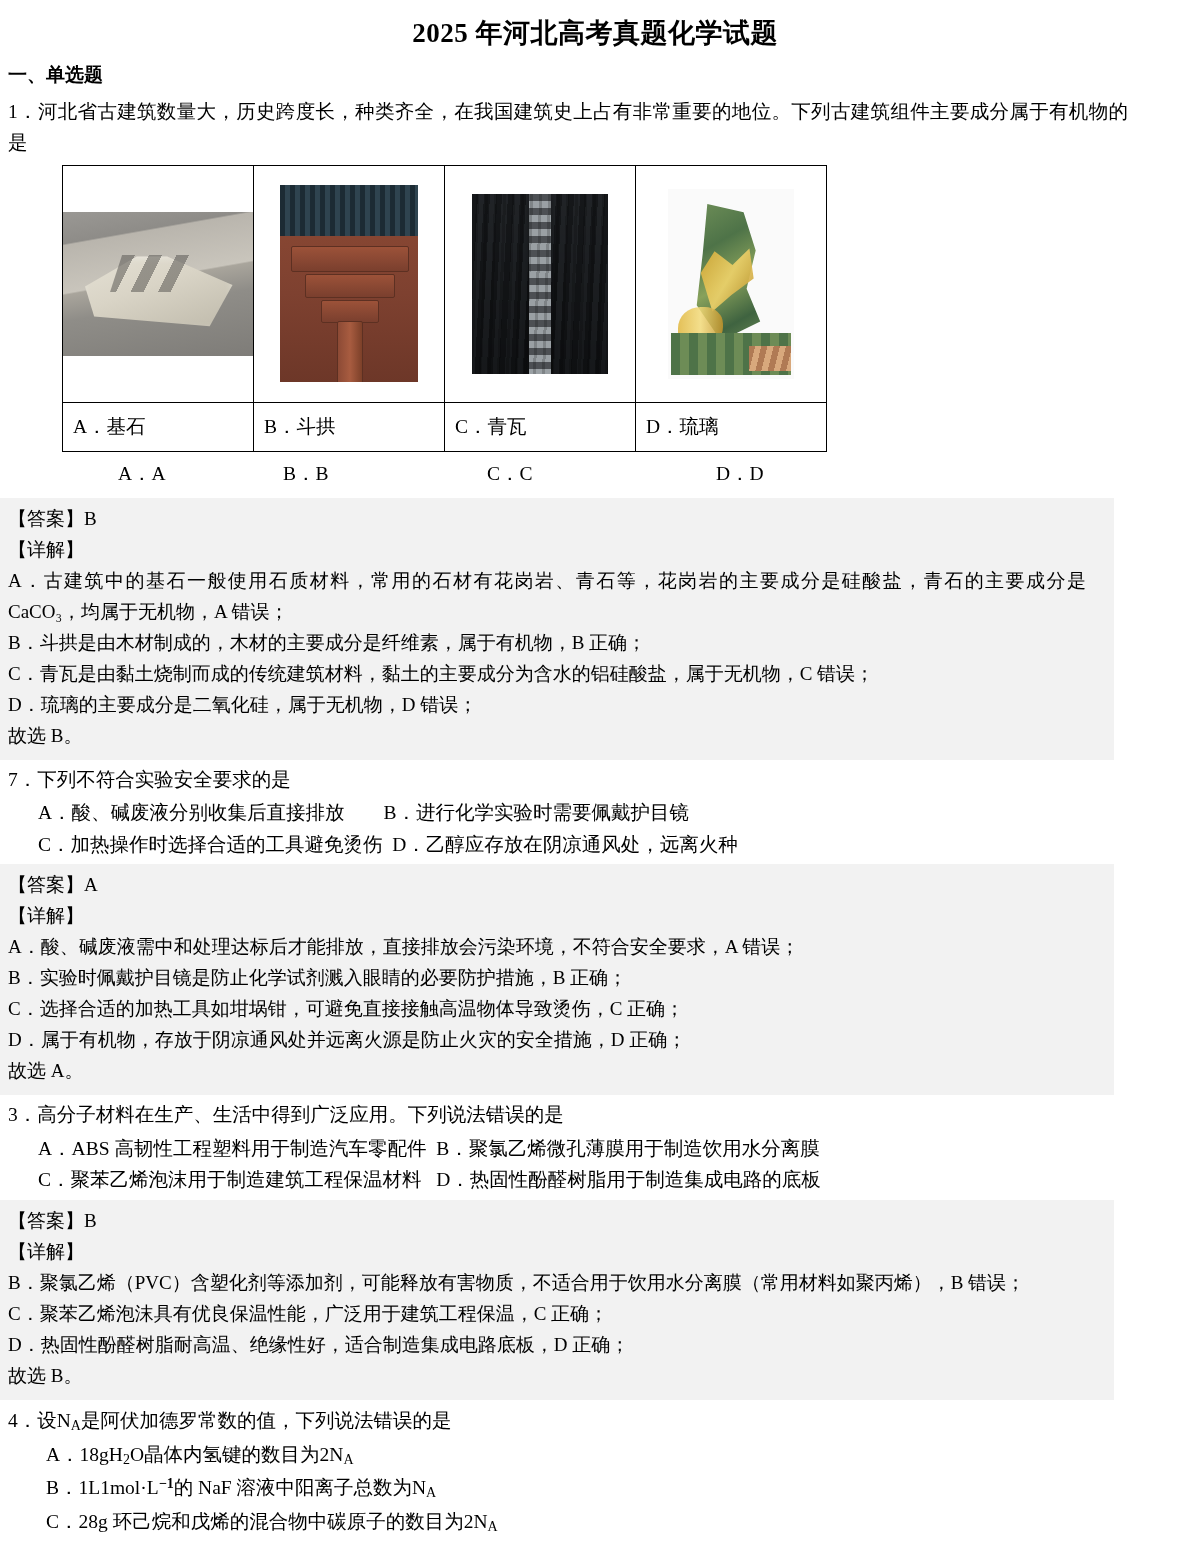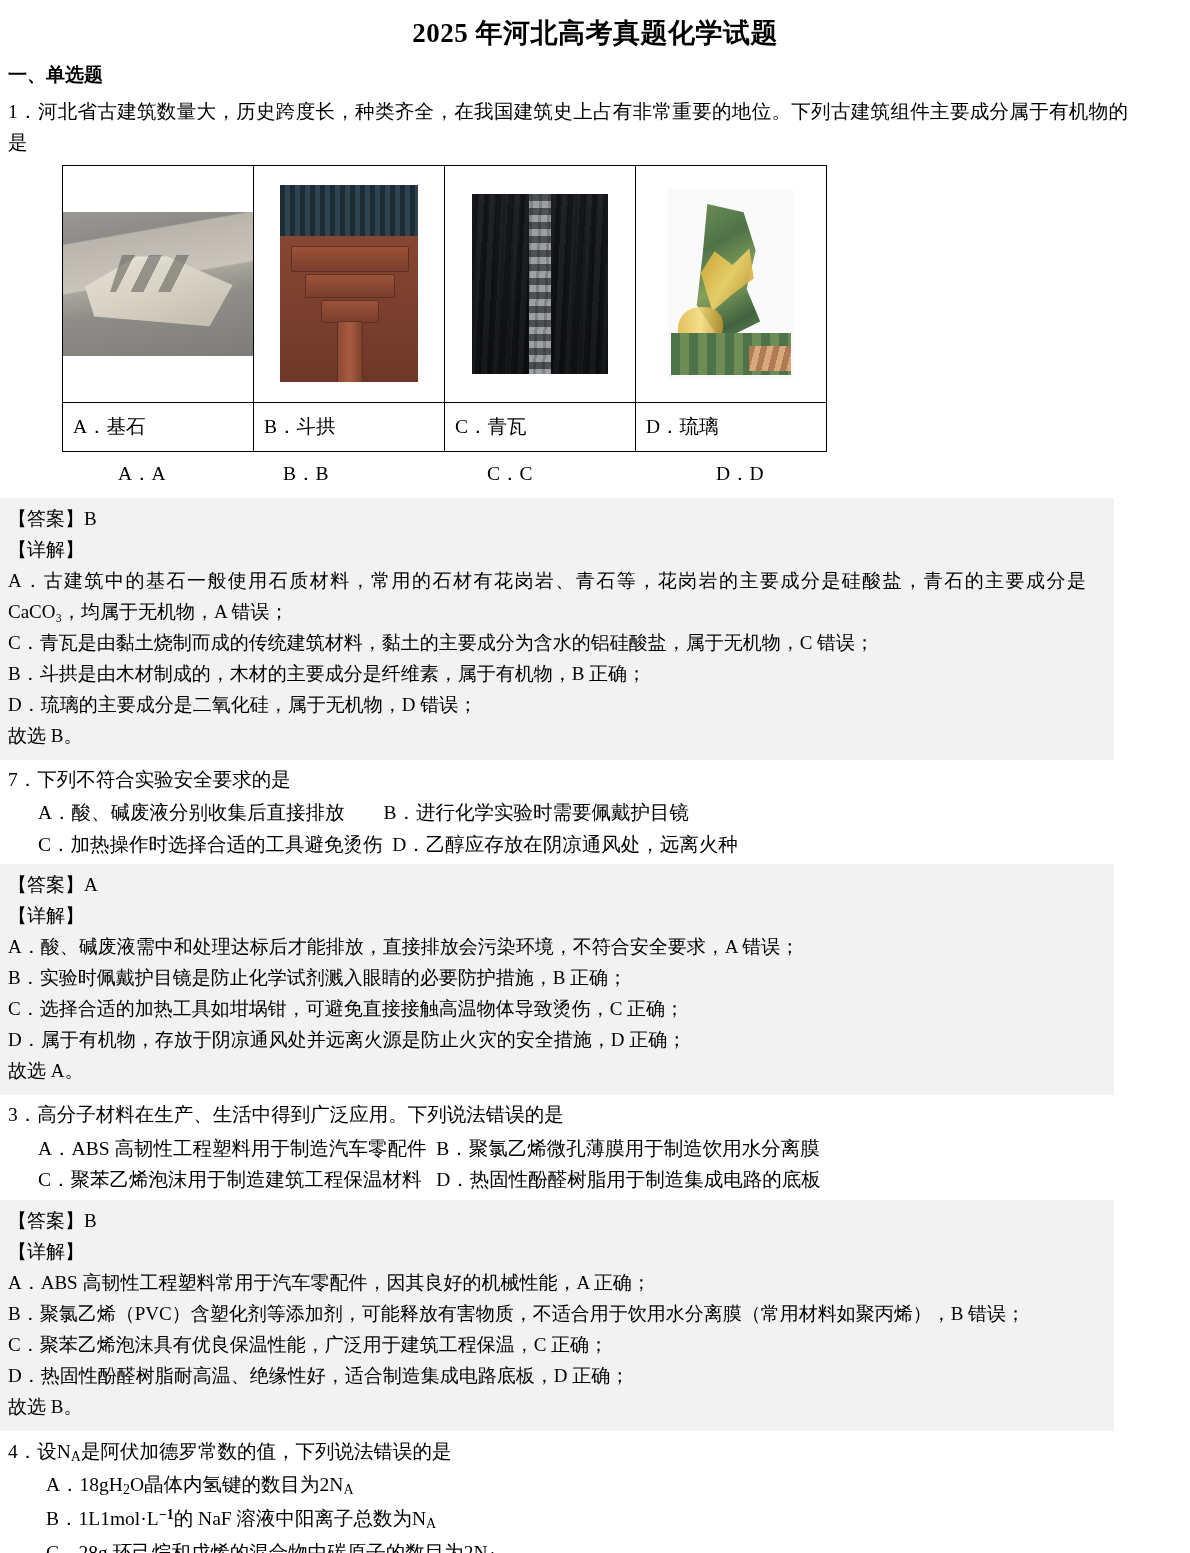--- a/index.html
+++ b/index.html
@@ -282,22 +282,22 @@
     <span style="position:absolute;left:118px;font-size:19.5px;">A．A</span>
     <span style="position:absolute;left:283px;font-size:19.5px;">B．B</span>
     <span style="position:absolute;left:487px;font-size:19.5px;">C．C</span>
     <span style="position:absolute;left:716px;font-size:19.5px;">D．D</span>
   </div>
 
   <div class="explain">
     <p class="tag">【答案】B</p>
     <p class="tag">【详解】</p>
     <p class="line">A．古建筑中的基石一般使用石质材料，常用的石材有花岗岩、青石等，花岗岩的主要成分是硅酸盐，青石的主要成分是 CaCO₃，均属于无机物，A 错误；</p>
+    <p class="line">B．斗拱是由木材制成的，木材的主要成分是纤维素，属于有机物，B 正确；</p>
     <p class="line">C．青瓦是由黏土烧制而成的传统建筑材料，黏土的主要成分为含水的铝硅酸盐，属于无机物，C 错误；</p>
-    <p class="line">B．斗拱是由木材制成的，木材的主要成分是纤维素，属于有机物，B 正确；</p>
     <p class="line">D．琉璃的主要成分是二氧化硅，属于无机物，D 错误；</p>
     <p class="line">故选 B。</p>
   </div>
 
   <div class="qblock">
     <p class="qstem">7．下列不符合实验安全要求的是</p>
     <p class="qopt-line">A．酸、碱废液分别收集后直接排放　　B．进行化学实验时需要佩戴护目镜</p>
     <p class="qopt-line">C．加热操作时选择合适的工具避免烫伤  D．乙醇应存放在阴凉通风处，远离火种</p>
   </div>
 
@@ -313,21 +313,20 @@
 
   <div class="qblock">
     <p class="qstem">3．高分子材料在生产、生活中得到广泛应用。下列说法错误的是</p>
     <p class="qopt-line">A．ABS 高韧性工程塑料用于制造汽车零配件  B．聚氯乙烯微孔薄膜用于制造饮用水分离膜</p>
     <p class="qopt-line">C．聚苯乙烯泡沫用于制造建筑工程保温材料   D．热固性酚醛树脂用于制造集成电路的底板</p>
   </div>
 
   <div class="explain">
     <p class="tag">【答案】B</p>
     <p class="tag">【详解】</p>
-    <p class="line">A．ABS 高韧性工程塑料常用于汽车零配件，因其良好的机械性能，A 正确；</p>
     <p class="line">B．聚氯乙烯（PVC）含塑化剂等添加剂，可能释放有害物质，不适合用于饮用水分离膜（常用材料如聚丙烯），B 错误；</p>
     <p class="line">C．聚苯乙烯泡沫具有优良保温性能，广泛用于建筑工程保温，C 正确；</p>
     <p class="line">D．热固性酚醛树脂耐高温、绝缘性好，适合制造集成电路底板，D 正确；</p>
     <p class="line">故选 B。</p>
   </div>
 
   <div class="qblock" style="padding-bottom:16px;">
     <p class="q4-stem">
       <span>4．设N</span><sub>A</sub><span>是阿伏加德罗常数的值，下列说法错误的是</span>
     </p>

